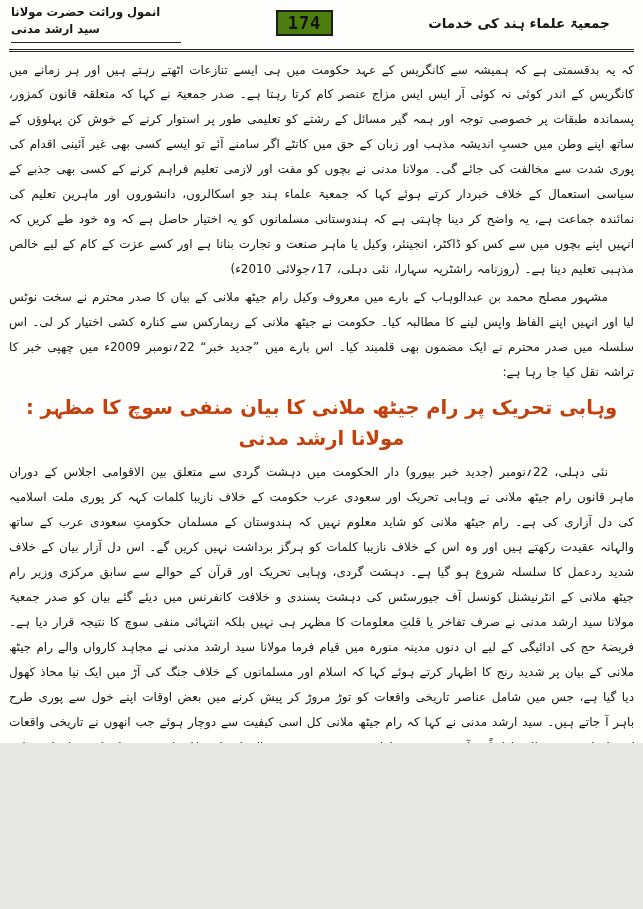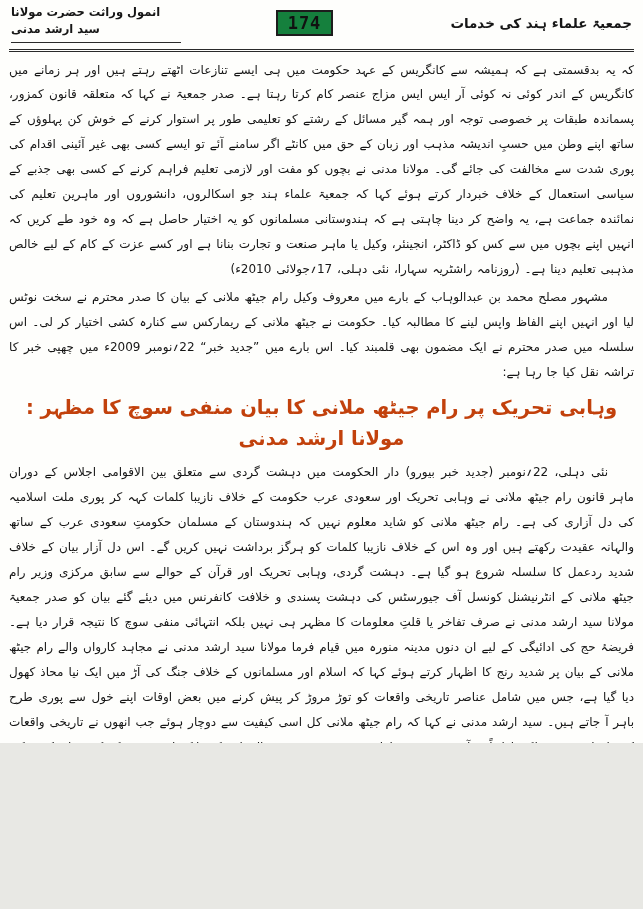--- a/index.html
+++ b/index.html
@@ -25,24 +25,24 @@
     font-size:11.5px;font-weight:bold;
     border-bottom:1px solid #2a2a2a;
     padding-bottom:3px;line-height:1.5;
   }
   .h-center{display:flex;justify-content:center;}
   .pagenum-box{
     border:2px solid #1d1d1d;
     padding:1px 10px;
     font-size:17px;font-weight:bold;
     font-family:"DejaVu Sans Mono","DejaVu Sans",monospace;
-    letter-spacing:1px;color:#111;background:#15803d;margin-left:36px;
+    letter-spacing:1px;color:#111;background:#4d7c0f;margin-left:36px;
   }
   .h-right{
-    direction:rtl;text-align:right;
+    direction:rtl;text-align:center;
     font-size:13.5px;font-weight:bold;
     padding-left:14px;line-height:1.5;
   }
   
   .body{padding-top:6px;}
   .para{
     margin:0 0 3px 0;
     font-size:12px;
     line-height:2.08;
     text-align:justify;

